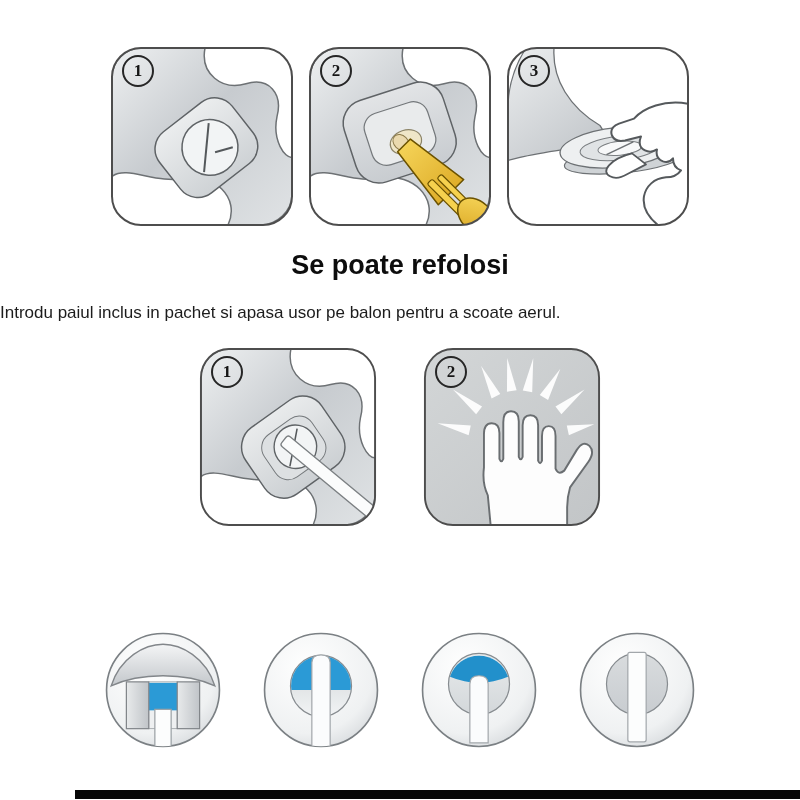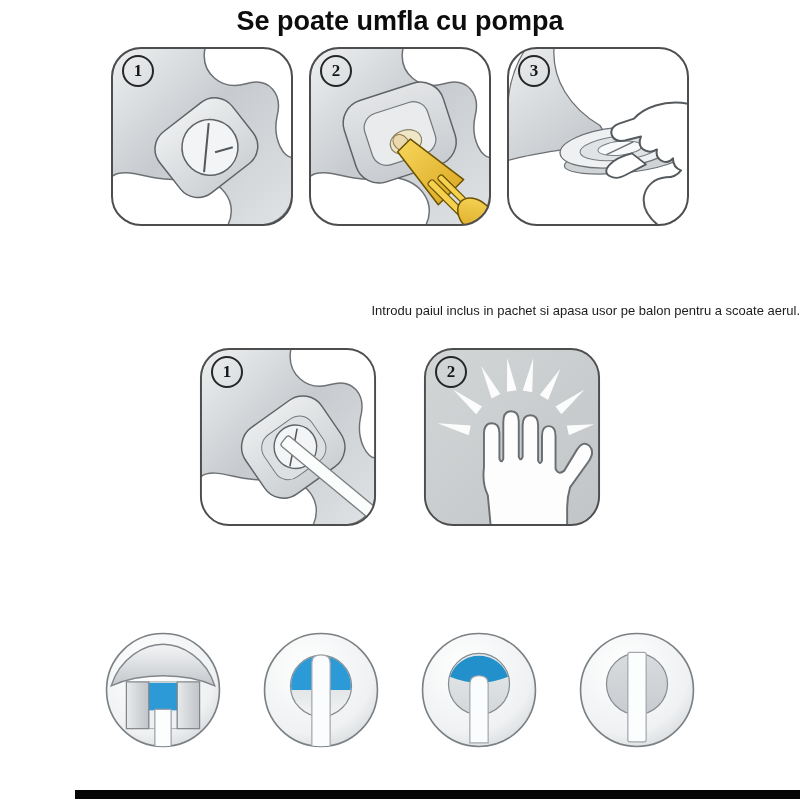--- a/index.html
+++ b/index.html
@@ -11,22 +11,22 @@
   .stage{position:absolute;inset:0;width:800px;height:800px;}
   .title{
     position:absolute;left:0;right:0;text-align:center;
     font-weight:bold;font-size:27px;color:#0d0d0d;letter-spacing:0px;
     margin:0;
   }
   #title-pump{top:6px;}
   #title-reuse{top:250px;}
   #title-straw{top:584px;}
   .desc{
-    position:absolute;top:303px;left:0;right:0;text-align:right;
-    font-size:13px;color:#1c1c1c;
+    position:absolute;top:303px;left:0;right:0;text-align:left;
+    font-size:17px;color:#1c1c1c;
   }
   .row{position:absolute;left:0;right:0;display:flex;justify-content:center;}
   #row-pump{top:46px;gap:14px;}
   #row-reuse{top:347px;gap:46px;}
   #row-circles{top:629px;gap:40px;}
   .panel{width:184px;height:181px;position:relative;}
   #row-reuse .panel{width:178px;height:180px;}
   .panel svg{width:100%;height:100%;display:block;}
   .circle-fig{width:118px;height:122px;position:relative;}
   .circle-fig svg{width:100%;height:100%;display:block;}
@@ -40,21 +40,20 @@
   .bottom-bar{
     position:absolute;left:75px;right:0;top:790px;height:9px;
     background:#060606;
   }
 </style>
 </head>
 <body>
 
 <div class="stage">
 
-  <h1 class="title" id="title-pump">Se poate umfla cu pompa</h1>
 
   <div class="row" id="row-pump">
 
     <div class="panel">
       <svg viewBox="0 0 184 182" preserveAspectRatio="none">
         <defs>
           <clipPath id="aC">
               <rect x="2" y="2" width="180" height="178" rx="29"></rect>
             </clipPath>
           <linearGradient id="aBlob" x1="0" y1="0" x2="1" y2="1">
@@ -156,20 +155,21 @@
                    C 136,163 143,173 153,181
                    L 182,181 Z" fill="#ffffff" stroke="#55595c" stroke-width="2" stroke-linejoin="round"></path>
           <path d="M 126,108 Q 110,112 103,120 Q 97,127 104,131 Q 111,135 121,129 L 140,119 Z" fill="#ffffff" stroke="#55595c" stroke-width="1.8" stroke-linejoin="round"></path>
         </g>
         <rect x="2" y="2" width="180" height="178" rx="29" fill="none" stroke="#4d4d4d" stroke-width="2"></rect>
       </svg>
       <div class="badge">3</div>
     </div>
   </div>
 
+  <h1 class="title" id="title-reuse">Se poate refolosi</h1>
   <div class="desc">Introdu paiul inclus in pachet si apasa usor pe balon pentru a scoate aerul.</div>
 
   <div class="row" id="row-reuse">
 
     <div class="panel">
       <svg viewBox="0 0 184 182" preserveAspectRatio="none">
         <defs>
           <clipPath id="dC">
               <rect x="2" y="2" width="180" height="178" rx="29"></rect>
             </clipPath>

